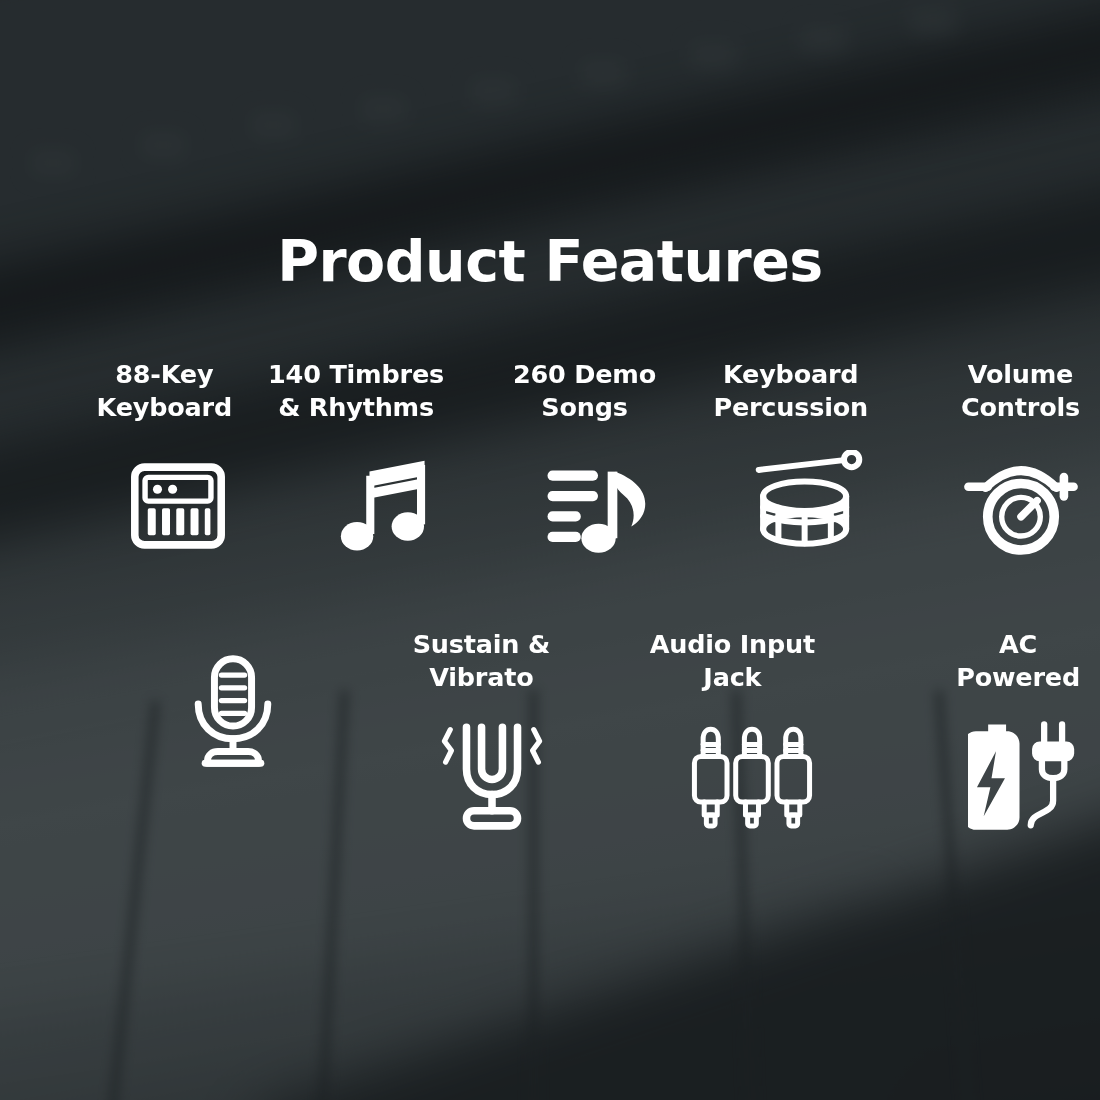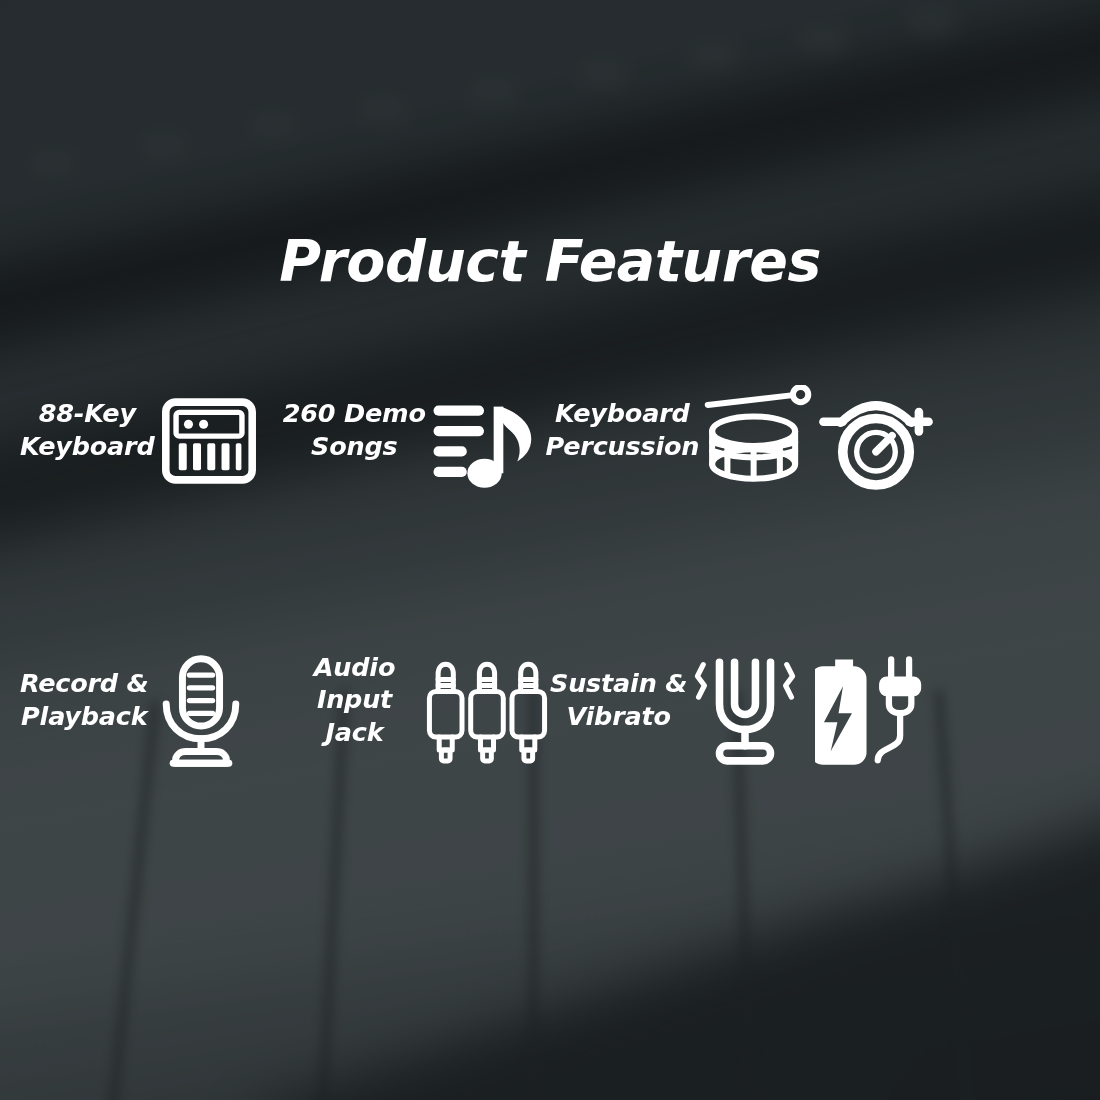--- a/index.html
+++ b/index.html
@@ -1,21 +1,21 @@
 <!DOCTYPE html>
 <html><head>
 <meta charset="utf-8">
 <style>
   html,body{margin:0;padding:0;}
   body{
     width:1100px;height:1100px;overflow:hidden;
     font-family:"Liberation Sans", sans-serif;
     background:#24282a;
   }
-  .stage{position:relative;width:1100px;height:1100px;overflow:hidden;font-style:italic;}
+  .stage{position:relative;width:1100px;height:1100px;overflow:hidden;}
 
   
   .bg{position:absolute;inset:0;overflow:hidden;}
   .bg-base{
     position:absolute;inset:-80px;
     background:
       linear-gradient(170deg,#2b3032 0%,#23282a 16%,#1b1f21 26%,#23282a 34%,#3b4244 44%,
                       #4d5557 54%,#596163 62%,#535b5d 72%,#474e50 80%,#343a3c 88%,#1d2224 100%);
   }
   .bg-band{position:absolute;filter:blur(26px);opacity:.85;}
@@ -35,21 +35,21 @@
   .title{
     position:absolute;left:0;right:0;top:228px;text-align:center;
     color:#ffffff;font-size:57px;font-weight:700;letter-spacing:-.5px;
     font-family:"DejaVu Sans", sans-serif;
   }
 
   .grid{position:absolute;left:0;right:0;}
   .row1{top:358px;}
   .row2{top:628px;}
   .cols{display:flex;width:1060px;margin:0 auto;align-items:flex-start;}
-  .cell{flex:1 1 0;display:flex;flex-direction:row;align-items:center;}
+  .cell{flex:1 1 0;display:flex;flex-direction:column;align-items:flex-end;}
   .cell .label{
     color:#ffffff;font-size:25.5px;font-weight:700;line-height:1.28;
     text-align:center;white-space:pre-line;letter-spacing:-.2px;
     font-family:"DejaVu Sans", sans-serif;
   }
   .cell .icon{margin-top:23px;height:120px;display:flex;align-items:center;justify-content:center;}
   .cell .icon svg{display:block;}
 </style>
 </head>
 <body>
@@ -105,20 +105,36 @@
                 <rect x="22" y="52" width="7.4" height="25" rx="1.6"></rect>
                 <rect x="35.2" y="52" width="7.4" height="25" rx="1.6"></rect>
                 <rect x="48.4" y="52" width="7.4" height="25" rx="1.6"></rect>
                 <rect x="61.6" y="52" width="7.4" height="25" rx="1.6"></rect>
                 <rect x="74.8" y="52" width="5.2" height="25" rx="1.6"></rect>
               </g>
             </svg>
           </div>
         </div>
 
+        <div class="cell">
+          <div class="label">140 Timbres
+&amp; Rhythms</div>
+          <div class="icon">
+            <svg width="108" height="108" viewBox="0 0 100 100">
+              <g fill="#fff">
+                <path d="M31 18 L82 8 L82 22 L31 32 Z"></path>
+                <path d="M31 34 L82 24 L82 33 L31 43 Z"></path>
+                <rect x="28" y="22" width="7.5" height="54"></rect>
+                <rect x="75" y="12" width="7.5" height="55"></rect>
+                <ellipse cx="19.5" cy="78" rx="15" ry="13.2"></ellipse>
+                <ellipse cx="66.5" cy="69" rx="15" ry="13.2"></ellipse>
+              </g>
+            </svg>
+          </div>
+        </div>
 
         <div class="cell">
           <div class="label">260 Demo
 Songs</div>
           <div class="icon">
             <svg width="116" height="108" viewBox="0 0 108 100">
               <g fill="#fff">
                 <rect x="7" y="17" width="47" height="9.5" rx="4.7"></rect>
                 <rect x="7" y="36" width="47" height="9.5" rx="4.7"></rect>
                 <rect x="7" y="55" width="31" height="9.5" rx="4.7"></rect>
@@ -152,20 +168,22 @@
 
                 <line x1="26" y1="52.5" x2="26" y2="80"></line>
                 <line x1="50" y1="55.5" x2="50" y2="85"></line>
                 <line x1="74" y1="52.5" x2="74" y2="80"></line>
               </g>
             </svg>
           </div>
         </div>
 
         <div class="cell">
+          <div class="label">Volume
+Controls</div>
           <div class="icon">
             <svg width="118" height="110" viewBox="0 0 110 102">
               <g fill="none" stroke="#fff" stroke-linecap="round">
                 <path d="M22 34 Q55 2 88 34" stroke-width="8"></path>
                 <circle cx="55" cy="61" r="31" stroke-width="9"></circle>
                 <circle cx="55" cy="61" r="18" stroke-width="5"></circle>
                 <line x1="55" y1="61" x2="70" y2="46" stroke-width="7"></line>
                 <line x1="6" y1="33" x2="24" y2="33" stroke-width="8"></line>
                 <line x1="86" y1="33" x2="104" y2="33" stroke-width="8"></line>
                 <line x1="95" y1="24" x2="95" y2="42" stroke-width="8"></line>
@@ -174,42 +192,59 @@
           </div>
         </div>
 
       </div>
     </div>
 
     <div class="grid row2">
       <div class="cols">
 
         <div class="cell">
-          <div class="label">Record &amp;
-Playback</div>
           <div class="icon">
             <svg width="104" height="116" viewBox="0 0 88 100">
               <g fill="none" stroke="#fff" stroke-width="6" stroke-linecap="round" stroke-linejoin="round">
                 <rect x="28" y="5" width="32" height="58" rx="16" ry="16"></rect>
                 <path d="M14 44 C14 62 27 74 44 74 C61 74 74 62 74 44"></path>
                 <line x1="44" y1="74" x2="44" y2="85"></line>
                 <path d="M22 95 L22 93 C22 88 26 85 31 85 L57 85 C62 85 66 88 66 93 L66 95 Z"></path>
                 <line x1="20" y1="95" x2="68" y2="95"></line>
               </g>
               <g fill="none" stroke="#fff" stroke-width="4.5" stroke-linecap="round">
                 <line x1="34" y1="19" x2="54" y2="19"></line>
                 <line x1="34" y1="30" x2="54" y2="30"></line>
                 <line x1="34" y1="41" x2="54" y2="41"></line>
                 <line x1="34" y1="52" x2="54" y2="52"></line>
               </g>
             </svg>
           </div>
         </div>
 
         <div class="cell">
+          <div class="label">Sustain &amp;
+Vibrato</div>
+          <div class="icon">
+            <svg width="116" height="116" viewBox="0 0 100 100">
+              <g fill="none" stroke="#fff" stroke-width="6.5" stroke-linecap="round" stroke-linejoin="round">
+                <path d="M28 8 L28 44 C28 57 37 66 50 66 C63 66 72 57 72 44 L72 8"></path>
+                <path d="M41 8 L41 44 C41 49 45 53 50 53 C55 53 59 49 59 44 L59 8"></path>
+                <line x1="50" y1="66" x2="50" y2="80"></line>
+                <rect x="28" y="80" width="44" height="13" rx="6.5" ry="6.5"></rect>
+              </g>
+              <g fill="none" stroke="#fff" stroke-width="4.5" stroke-linecap="round" stroke-linejoin="round">
+                <path d="M14 10 L9 20 L15 28 L10 38"></path>
+                <path d="M86 10 L91 20 L85 28 L90 38"></path>
+              </g>
+            </svg>
+          </div>
+        </div>
+
+        <div class="cell">
           <div class="label">Audio Input
 Jack</div>
           <div class="icon">
             <svg width="126" height="112" viewBox="0 0 116 100">
               <g fill="none" stroke="#fff" stroke-width="4.6" stroke-linecap="round" stroke-linejoin="round">
 
                 <path d="M13 16 C13 10 16 7 20 7 C24 7 27 10 27 16 L27 32 L13 32 Z"></path>
                 <line x1="13" y1="21" x2="27" y2="21"></line>
                 <line x1="13" y1="26.5" x2="27" y2="26.5"></line>
                 <rect x="5" y="32" width="30" height="42" rx="6" ry="6"></rect>
@@ -228,39 +263,22 @@
                 <line x1="89" y1="26.5" x2="103" y2="26.5"></line>
                 <rect x="81" y="32" width="30" height="42" rx="6" ry="6"></rect>
                 <path d="M90 74 L90 86 L102 86 L102 74"></path>
                 <rect x="92" y="86" width="8" height="10" rx="2"></rect>
               </g>
             </svg>
           </div>
         </div>
 
         <div class="cell">
-          <div class="label">Sustain &amp;
-Vibrato</div>
-          <div class="icon">
-            <svg width="116" height="116" viewBox="0 0 100 100">
-              <g fill="none" stroke="#fff" stroke-width="6.5" stroke-linecap="round" stroke-linejoin="round">
-                <path d="M28 8 L28 44 C28 57 37 66 50 66 C63 66 72 57 72 44 L72 8"></path>
-                <path d="M41 8 L41 44 C41 49 45 53 50 53 C55 53 59 49 59 44 L59 8"></path>
-                <line x1="50" y1="66" x2="50" y2="80"></line>
-                <rect x="28" y="80" width="44" height="13" rx="6.5" ry="6.5"></rect>
-              </g>
-              <g fill="none" stroke="#fff" stroke-width="4.5" stroke-linecap="round" stroke-linejoin="round">
-                <path d="M14 10 L9 20 L15 28 L10 38"></path>
-                <path d="M86 10 L91 20 L85 28 L90 38"></path>
-              </g>
-            </svg>
-          </div>
-        </div>
-
-        <div class="cell">
+          <div class="label">AC
+Powered</div>
           <div class="icon">
             <svg width="112" height="118" viewBox="0 0 100 104">
 
               <path fill="#fff" fill-rule="evenodd" d="M18 6 h16 v6 h1 c6 0 11 5 11 11 v66 c0 6 -5 11 -11 11 h-28 c-6 0 -11 -5 -11 -11 v-66 c0 -6 5 -11 11 -11 h11 z
                        M25 30 L8 62 L20 62 L14 88 L33 54 L21 54 Z"></path>
 
               <g fill="none" stroke="#fff" stroke-width="5.6" stroke-linecap="round" stroke-linejoin="round">
                 <line x1="68" y1="6" x2="68" y2="24"></line>
                 <line x1="84" y1="6" x2="84" y2="24"></line>
                 <rect x="60" y="24" width="32" height="12" rx="4" ry="4" fill="#fff"></rect>

